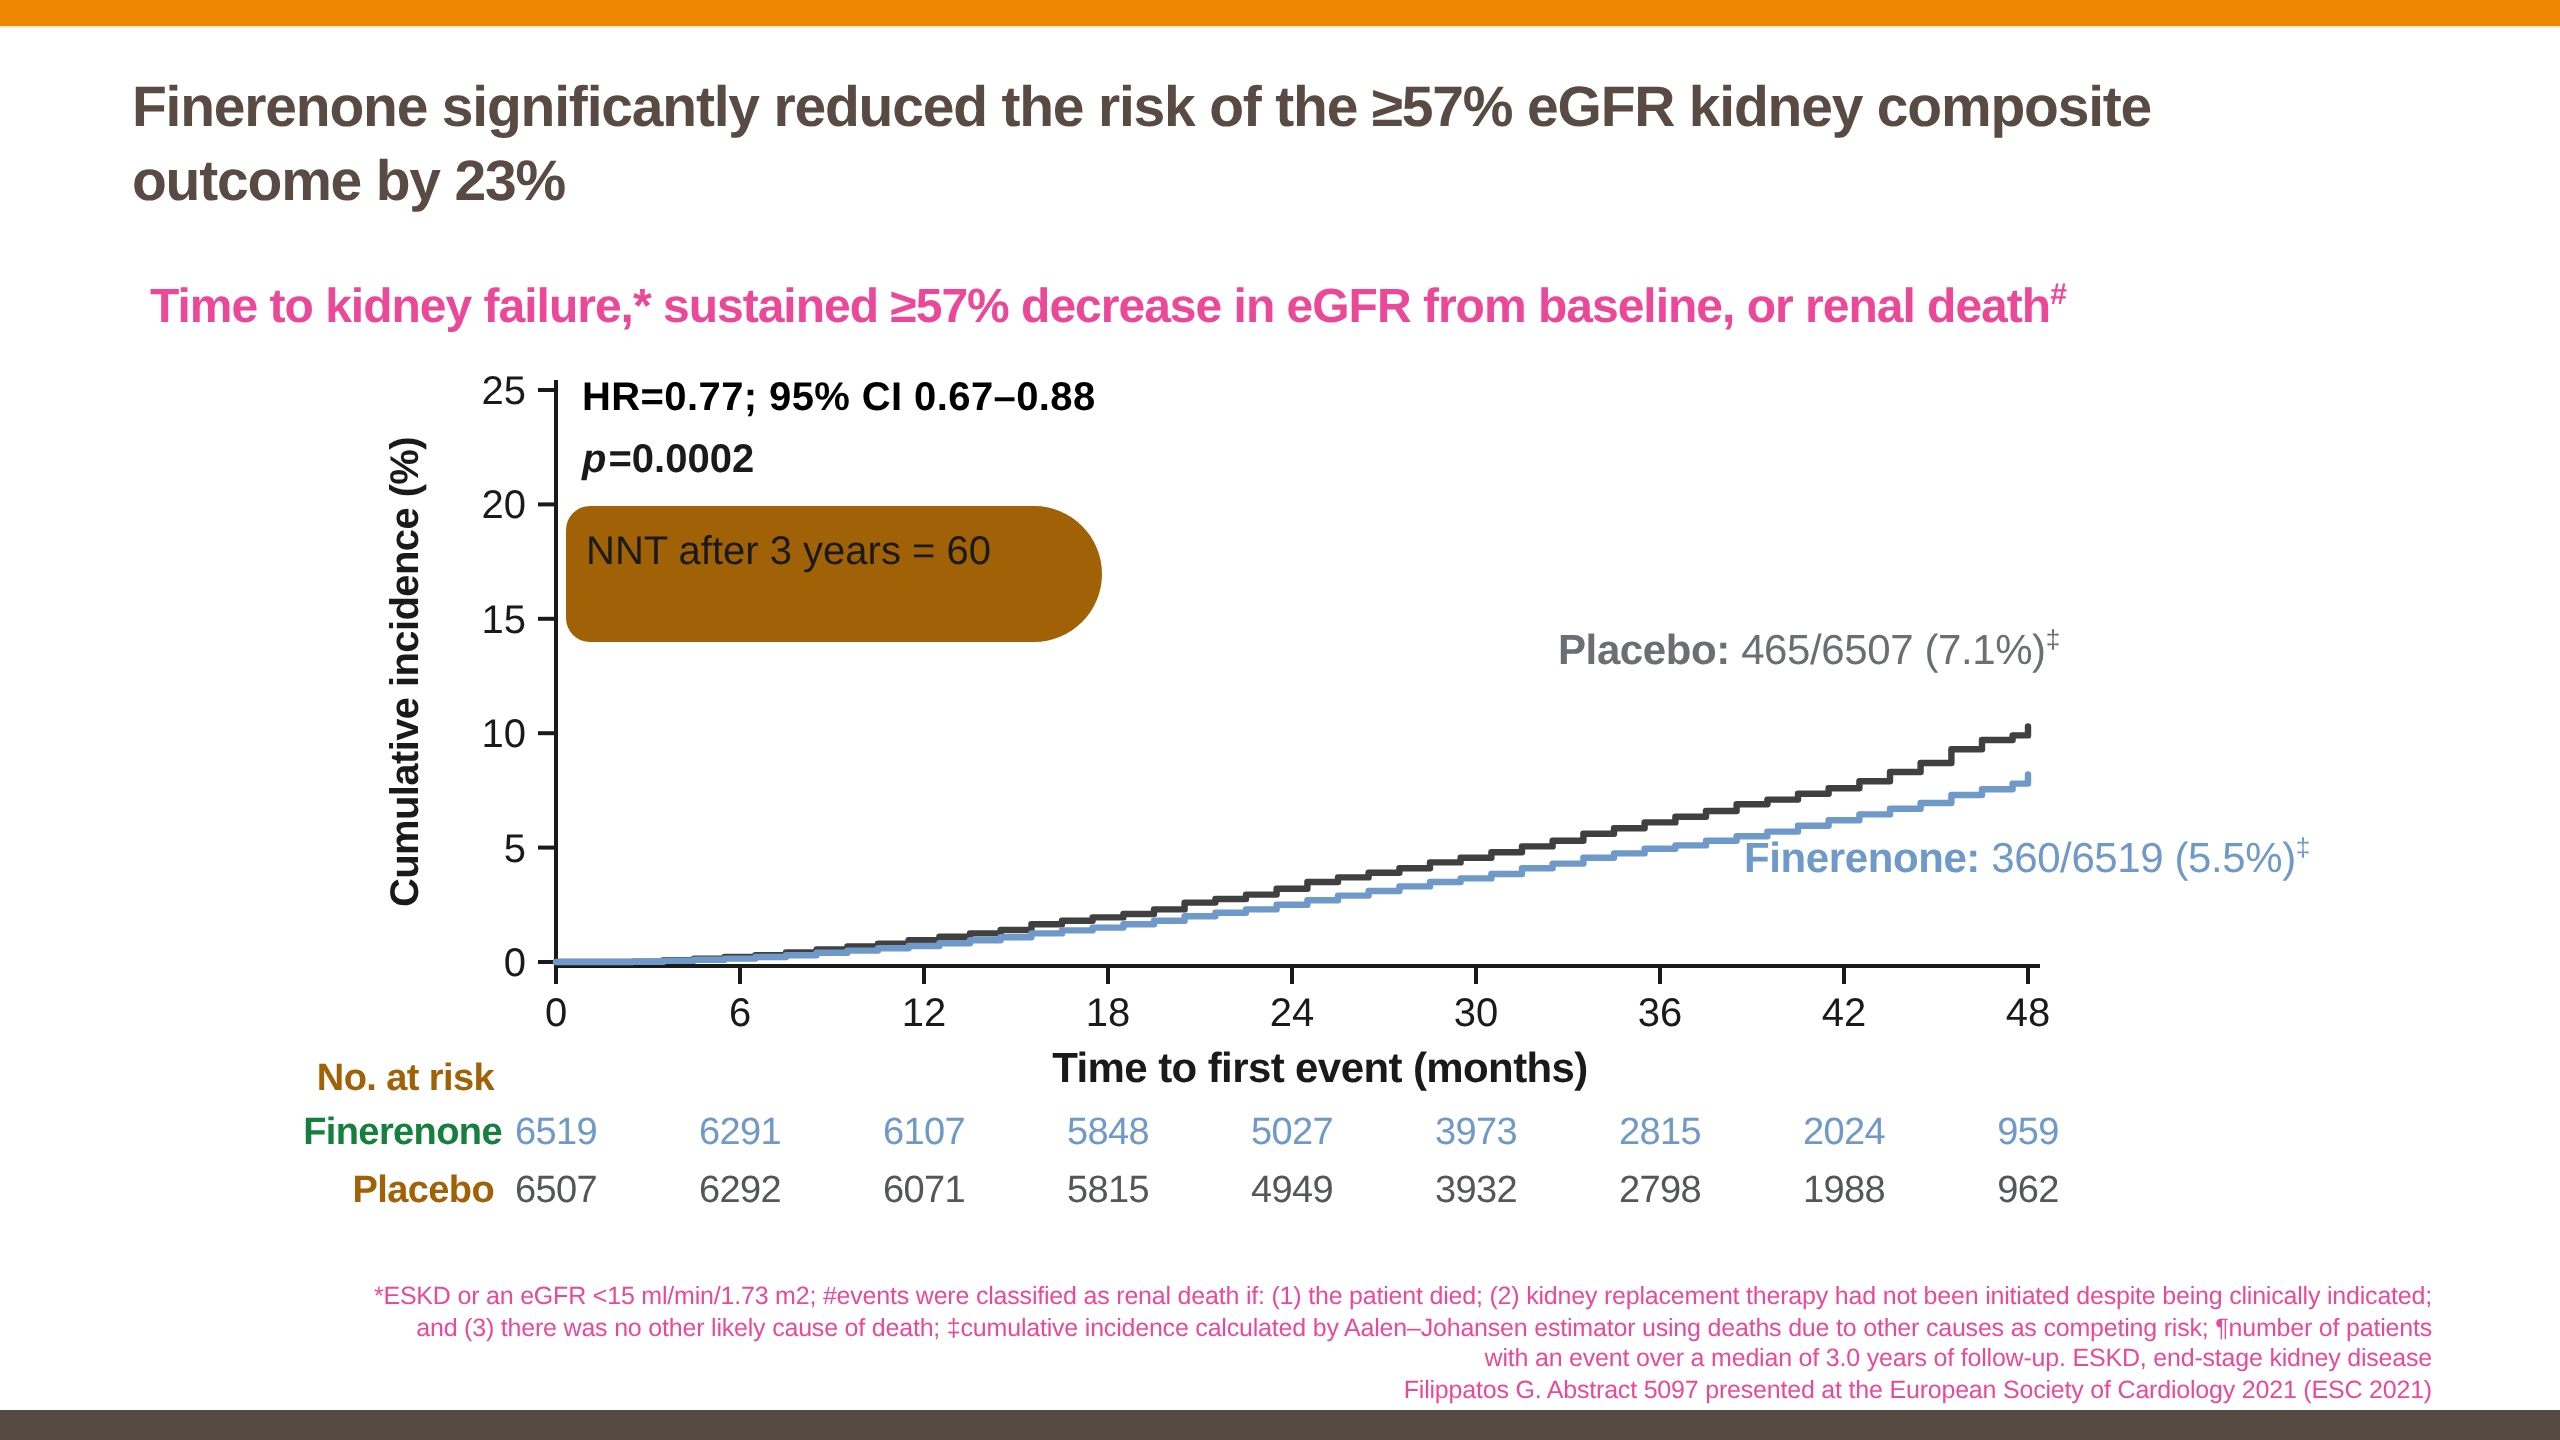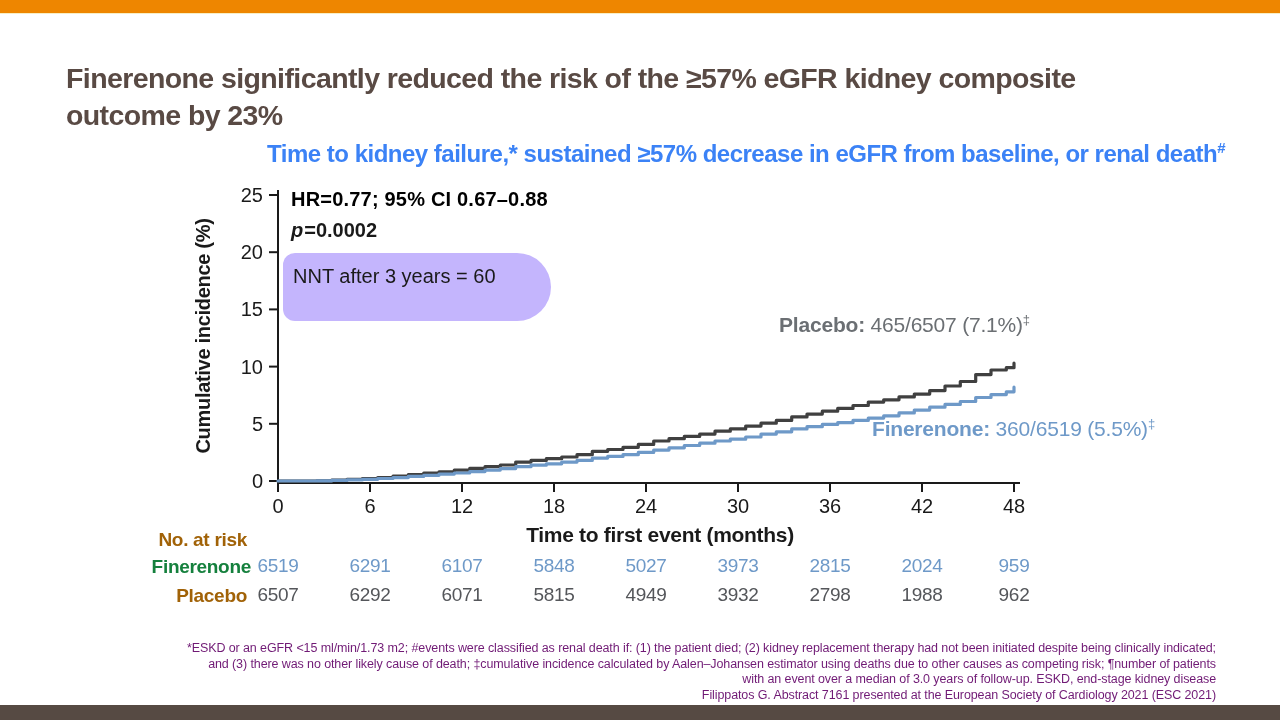--- a/index.html
+++ b/index.html
@@ -10,29 +10,28 @@
   }
   .top-bar{
     position:absolute;left:0;top:0;width:1280px;height:13px;
     background:#EE8600;border-bottom:1px solid #F7EFC6;
   }
   .bottom-bar{
     position:absolute;left:0;top:705px;width:1280px;height:15px;
     background:#564A43;
   }
   .title{
-    position:absolute;left:66px;top:60px;width:1150px;margin:0;
+    position:absolute;left:66px;top:36px;width:1150px;margin:0;
     font-size:28.5px;line-height:37px;font-weight:bold;color:#594A44;
     letter-spacing:-0.6px;white-space:pre-line;
   }
   .subtitle{
     position:absolute;left:75px;top:133px;width:1150px;margin:0;
-    font-size:24px;line-height:29px;font-weight:bold;color:#3b82f6;
+    font-size:24px;line-height:29px;font-weight:bold;color:#ec4899;
     letter-spacing:-0.5px;
-    text-align:right;
   }
   .subtitle sup{font-size:15px;}
   #chart-svg{position:absolute;left:0;top:0;width:1280px;height:720px;}
   #chart-svg text{font-family:"Liberation Sans",sans-serif;}
   .ylab{
     position:absolute;left:46px;top:324px;width:316px;height:24px;
     transform:rotate(-90deg);text-align:center;
     font-size:20px;font-weight:bold;color:#1A1A1A;letter-spacing:-0.3px;
   }
   .xlab{
@@ -43,41 +42,41 @@
     position:absolute;left:291px;top:188px;
     font-size:20px;font-weight:bold;color:#000000;letter-spacing:0.2px;
   }
   .p-note{
     position:absolute;left:291px;top:219px;
     font-size:20px;font-weight:bold;color:#1A1A1A;
   }
   .p-note i{margin-right:1px;}
   .nnt-box{
     position:absolute;left:283px;top:253px;width:258px;height:58px;
-    background:#c4b5fd;border-radius:12px 34px 34px 12px;
+    background:#a16207;border-radius:12px 34px 34px 12px;
     padding:10px 0 0 10px;
     font-size:20px;line-height:26px;color:#1A1A1A;
   }
   .series-label{position:absolute;font-size:21px;letter-spacing:-0.2px;}
   .series-label sup{font-size:13px;}
   .series-label.placebo{left:738px;top:312px;color:#6B6F73;margin-left:41px;}
   .series-label.finerenone{left:872px;top:416px;color:#6E99C8;}
   .risk-heading{
     position:absolute;left:140px;top:529px;width:107px;text-align:right;
     font-size:19px;font-weight:bold;color:#a16207;letter-spacing:-0.3px;
   }
   .risk-label{
     position:absolute;width:127px;text-align:right;
     font-size:19px;font-weight:bold;letter-spacing:-0.3px;
   }
   .risk-label.fin{left:124px;top:556px;color:#15803d;}
   .risk-label.pla{left:120px;top:585px;color:#a16207;}
   .footnotes{
     position:absolute;left:60px;top:641px;width:1156px;text-align:right;
-    font-size:12.5px;line-height:15.5px;color:#701a75;letter-spacing:-0.1px;
+    font-size:12.5px;line-height:15.5px;color:#ec4899;letter-spacing:-0.1px;
   }
 </style>
 </head>
 <body>
 
 <div>
   <div class="top-bar"></div>
 
   <h1 class="title">Finerenone significantly reduced the risk of the ≥57% eGFR kidney composite
 outcome by 23%</h1>
@@ -160,17 +159,17 @@
   <div class="series-label finerenone"><b>Finerenone:</b><span> 360/6519 (5.5%)</span><sup>‡</sup></div>
 
   <div class="risk-heading">No. at risk</div>
   <div class="risk-label fin">Finerenone</div>
   <div class="risk-label pla">Placebo</div>
 
   <div class="footnotes">
     <div>*ESKD or an eGFR &lt;15 ml/min/1.73 m2; #events were classified as renal death if: (1) the patient died; (2) kidney replacement therapy had not been initiated despite being clinically indicated;</div>
     <div>and (3) there was no other likely cause of death; ‡cumulative incidence calculated by Aalen–Johansen estimator using deaths due to other causes as competing risk; ¶number of patients</div>
     <div>with an event over a median of 3.0 years of follow-up. ESKD, end-stage kidney disease</div>
-    <div>Filippatos G. Abstract 7161 presented at the European Society of Cardiology 2021 (ESC 2021)</div>
+    <div>Filippatos G. Abstract 5097 presented at the European Society of Cardiology 2021 (ESC 2021)</div>
   </div>
 
   <div class="bottom-bar"></div>
 </div>
 
 </body></html>

